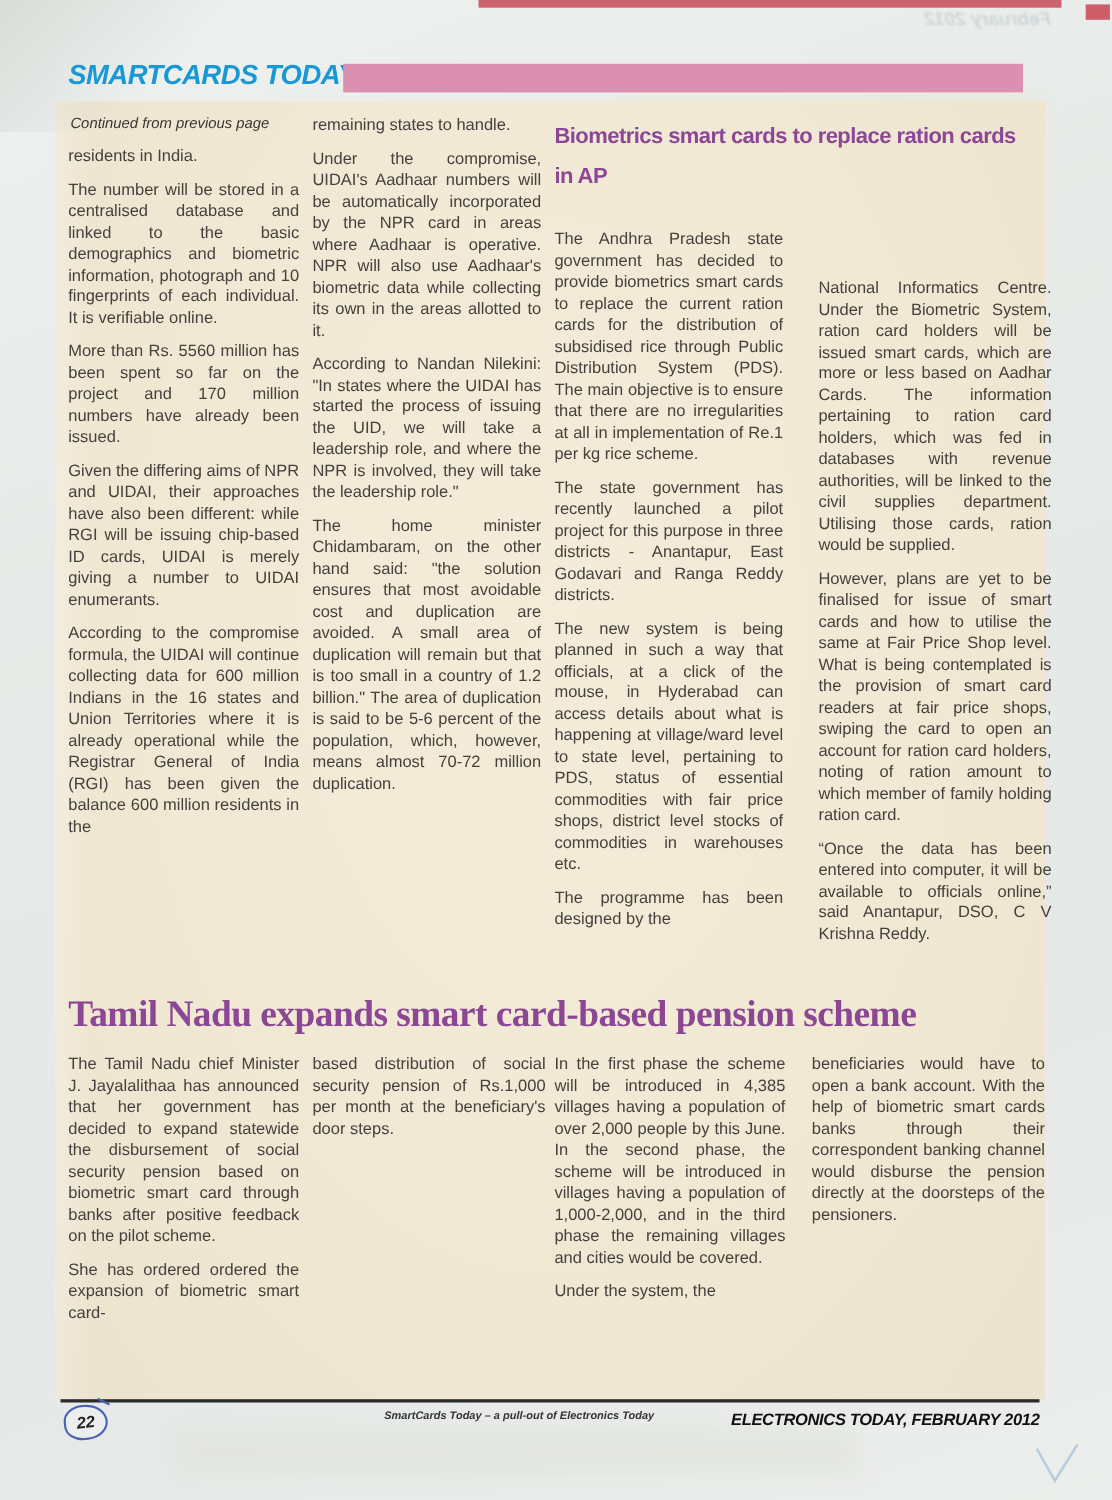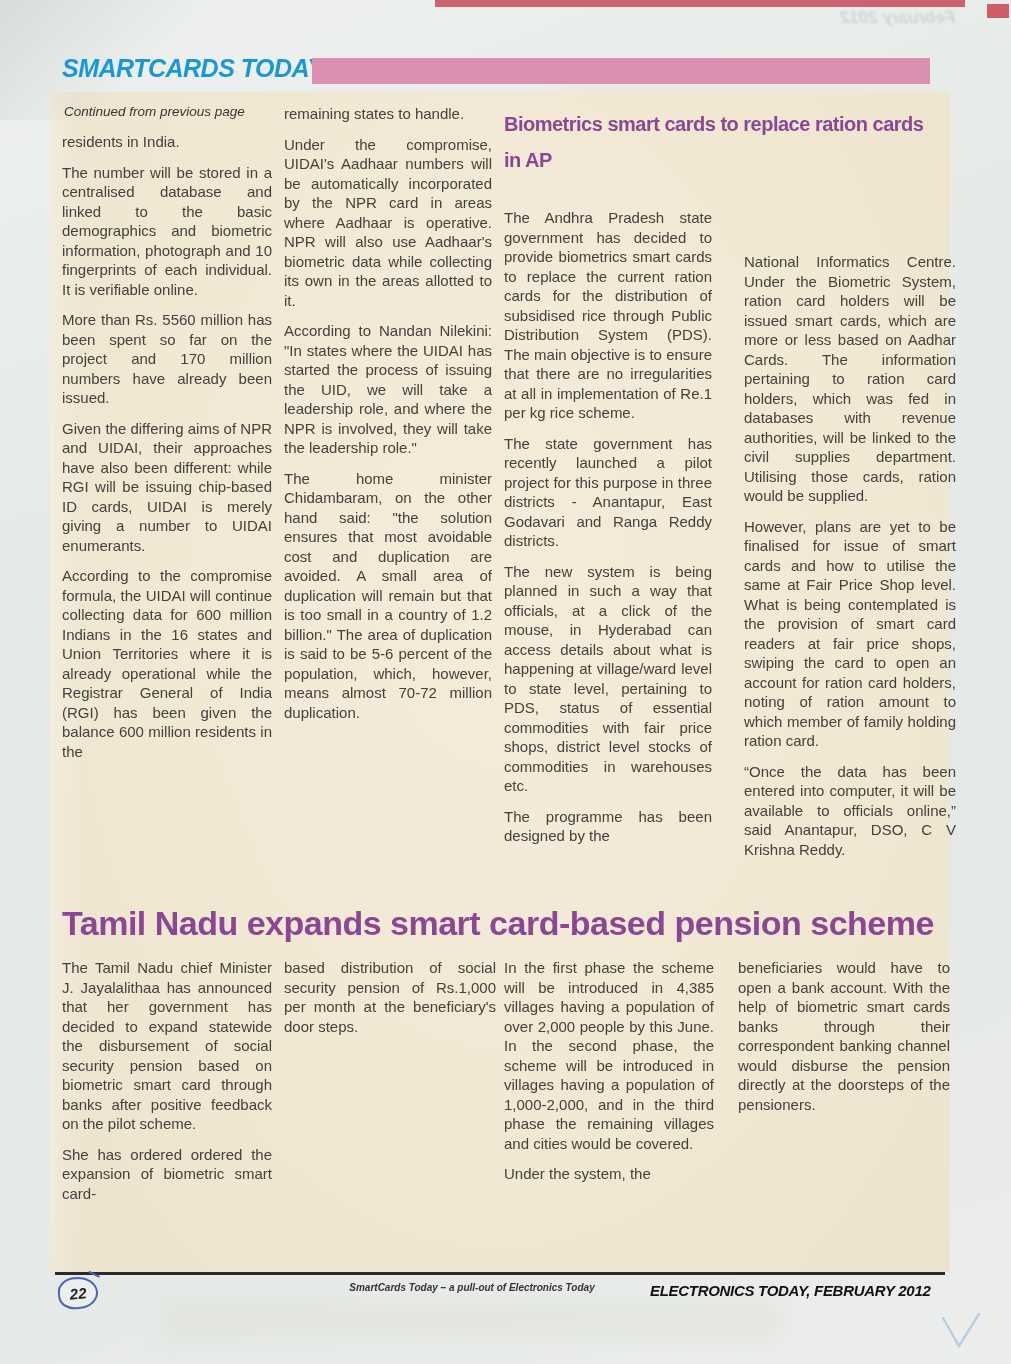--- a/index.html
+++ b/index.html
@@ -29,26 +29,26 @@
     position:absolute;left:62px;top:54px;font-size:25px;font-weight:bold;font-style:italic;
     letter-spacing:-0.5px;color:#1899d5;white-space:nowrap;
   }
   .pinkbar{position:absolute;left:312px;top:58px;width:618px;height:26px;background:#db8fb1;}
   
   .col{position:absolute;font-size:15px;line-height:19.5px;color:#45413c;text-align:justify;}
   .col .para{margin:0 0 11px 0;}
   .note{position:absolute;left:64px;top:104px;font-size:13.5px;font-style:italic;color:#38342f;}
   .headline{position:absolute;font-weight:bold;color:#8b4793;letter-spacing:-0.5px;}
   .headline--ap{left:504px;top:106px;width:424px;font-size:20px;line-height:36px;}
-  .headline--tn{left:62px;top:903px;width:880px;font-size:34px;line-height:40px;white-space:nowrap;}
+  .headline--tn{left:62px;top:903px;width:880px;font-size:34px;line-height:40px;white-space:nowrap;font-family:Liberation Serif, serif;}
   
   .footrule{position:absolute;left:55px;top:1272px;width:890px;height:3px;background:#2b2b2b;}
   .foot{position:absolute;top:1282px;font-style:italic;font-weight:bold;color:#222;}
   .foot--center{left:262px;width:420px;text-align:center;font-size:10px;color:#333;}
-  .foot--right{left:650px;width:295px;text-align:left;font-size:15px;color:#111;letter-spacing:-0.3px;}
+  .foot--right{left:650px;width:295px;text-align:right;font-size:15px;color:#111;letter-spacing:-0.3px;}
   .pagenum{
     position:absolute;left:58px;top:1277px;width:36px;height:28px;
     border:2px solid #4b63b8;border-radius:50% 60% 55% 50%;transform:rotate(-6deg);
     display:flex;align-items:center;justify-content:center;
     font-size:15px;font-weight:bold;font-style:italic;color:#222;background:rgba(255,255,255,.25);
   }
   .pagenum::after{content:"";position:absolute;right:-6px;top:-4px;width:12px;height:2px;
     background:#4b63b8;transform:rotate(32deg);}
   .checkmark{position:absolute;right:28px;bottom:12px;opacity:.55;}
 </style>

